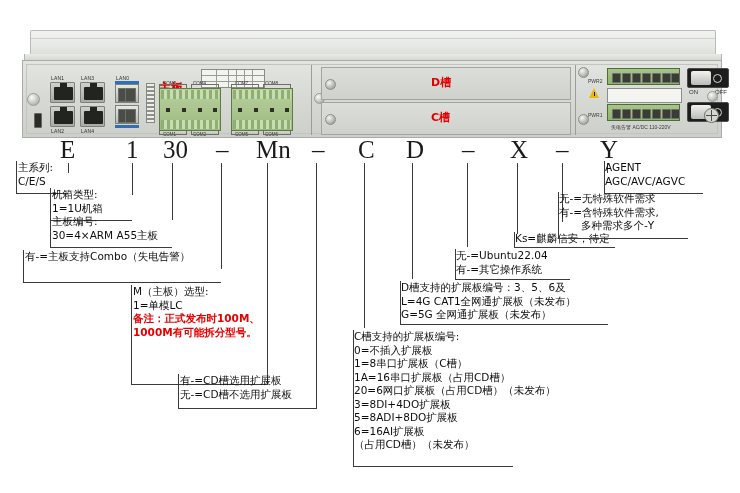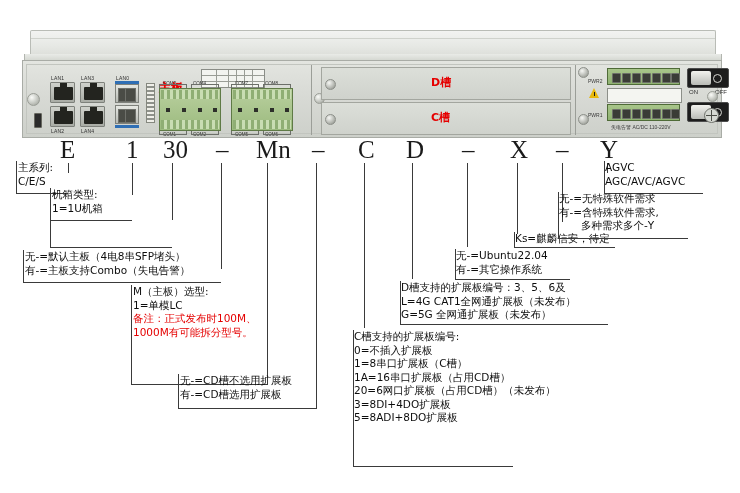--- a/index.html
+++ b/index.html
@@ -78,21 +78,21 @@
   .gnd:after{content:"";position:absolute;left:1px;top:5.5px;width:11px;height:1px;background:#4a4c46;}
 
   
   .pn{position:absolute;font-family:"Liberation Serif","DejaVu Serif",serif;font-size:25px;color:#1a1a1a;}
 
   
   .vline{position:absolute;width:1px;background:#3a3a3a;}
 
   
   .note{position:absolute;font-family:"DejaVu Sans","Liberation Sans",sans-serif;font-size:10.5px;color:#0d0d0d;line-height:13.5px;white-space:nowrap;}
-  .red{color:#e50000;}
+  .red{color:#e50000;font-weight:bold;}
   .ln{position:absolute;background:#3a3a3a;}
 </style>
 </head>
 <body>
 
 <div id="stage">
 
   <div class="device">
     <div class="dev-top"></div>
     <div class="dev-bevel"></div>
@@ -263,54 +263,59 @@
   <div class="ln" style="left:16px;top:161px;width:1px;height:33px;"></div>
   <div class="ln" style="left:16px;top:193px;width:52px;height:1px;"></div>
 
   <div class="note" style="left:52px;top:188px;">
     <div>机箱类型:</div>
     <div>1=1U机箱</div>
   </div>
   <div class="ln" style="left:50px;top:188px;width:1px;height:33px;"></div>
   <div class="ln" style="left:50px;top:220px;width:82px;height:1px;"></div>
 
+  <div class="note" style="left:52px;top:215px;">
+    <div>主板编号:</div>
+    <div>30=4×ARM A55主板</div>
+  </div>
   <div class="ln" style="left:50px;top:215px;width:1px;height:33px;"></div>
   <div class="ln" style="left:50px;top:247px;width:122px;height:1px;"></div>
 
   <div class="note" style="left:25px;top:250px;">
-    <div>无-=默认主板（4电8串SFP堵头）</div>
     <div>有-=主板支持Combo（失电告警）</div>
   </div>
   <div class="ln" style="left:23px;top:250px;width:1px;height:33px;"></div>
   <div class="ln" style="left:23px;top:282px;width:198px;height:1px;"></div>
 
   <div class="note" style="left:133px;top:285px;">
     <div>M（主板）选型:</div>
     <div>1=单模LC</div>
     <div class="red">备注：正式发布时100M、</div>
     <div class="red">1000M有可能拆分型号。</div>
   </div>
   <div class="ln" style="left:131px;top:285px;width:1px;height:100px;"></div>
   <div class="ln" style="left:131px;top:384px;width:136px;height:1px;"></div>
 
   <div class="note" style="left:180px;top:374px;">
+    <div>有-=CD槽选用扩展板</div>
     <div>无-=CD槽不选用扩展板</div>
-    <div>有-=CD槽选用扩展板</div>
   </div>
   <div class="ln" style="left:178px;top:374px;width:1px;height:34px;"></div>
   <div class="ln" style="left:178px;top:408px;width:138px;height:1px;"></div>
 
   <div class="note" style="left: 354px; top: 330px;">
     <div>C槽支持的扩展板编号:</div>
     <div>0=不插入扩展板</div>
     <div>1=8串口扩展板（C槽）</div>
     <div>1A=16串口扩展板（占用CD槽）</div>
     <div>20=6网口扩展板（占用CD槽）（未发布）</div>
     <div>3=8DI+4DO扩展板</div>
     <div>5=8ADI+8DO扩展板</div>
+    <div>6=16AI扩展板</div>
+    <div>（占用CD槽）（未发布）</div>
   </div>
   <div class="ln" style="left:353px;top:330px;width:1px;height:137px;"></div>
   <div class="ln" style="left:353px;top:466px;width:160px;height:1px;"></div>
 
   <div class="note" style="left: 401px; top: 281px;">
     <div>D槽支持的扩展板编号：3、5、6及</div>
     <div>L=4G CAT1全网通扩展板（未发布）</div>
     <div>G=5G 全网通扩展板（未发布）</div>
   </div>
   <div class="ln" style="left:400px;top:281px;width:1px;height:44px;"></div>
@@ -323,21 +328,21 @@
   <div class="ln" style="left:455px;top:249px;width:1px;height:31px;"></div>
   <div class="ln" style="left:455px;top:279px;width:115px;height:1px;"></div>
 
   <div class="note" style="left: 515px; top: 232px;">
     <div>Ks=麒麟信安，待定</div>
   </div>
   <div class="ln" style="left:514px;top:232px;width:1px;height:16px;"></div>
   <div class="ln" style="left:514px;top:247px;width:101px;height:1px;"></div>
 
   <div class="note" style="left: 605px; top: 161px;">
-    <div>AGVC</div>
+    <div>AGENT</div>
     <div>AGC/AVC/AGVC</div>
   </div>
   <div class="ln" style="left:604px;top:161px;width:1px;height:33px;"></div>
   <div class="ln" style="left:604px;top:193px;width:99px;height:1px;"></div>
 
   <div class="note" style="left: 559px; top: 192px;">
     <div>无-=无特殊软件需求</div>
     <div>有-=含特殊软件需求,</div>
     <div style="padding-left:22px;">多种需求多个-Y</div>
   </div>

